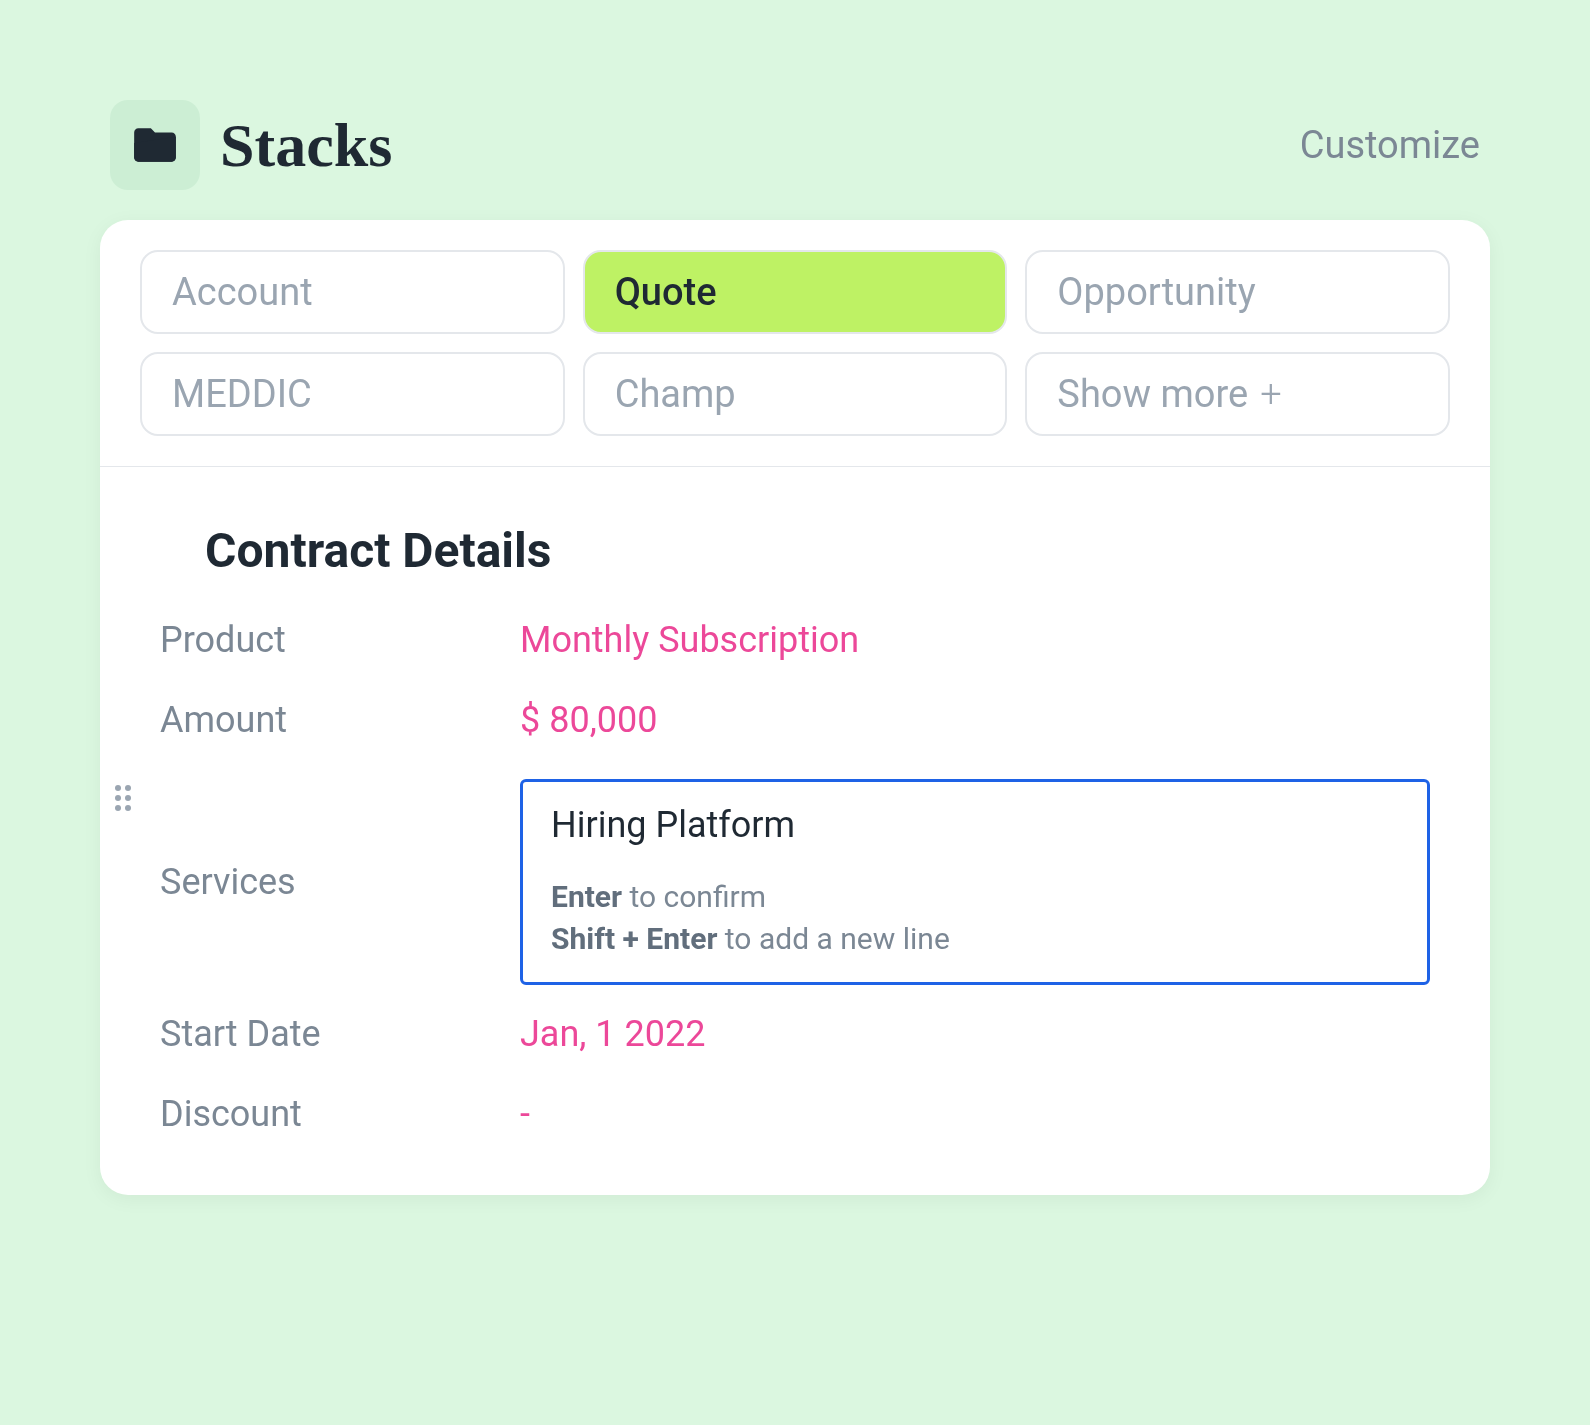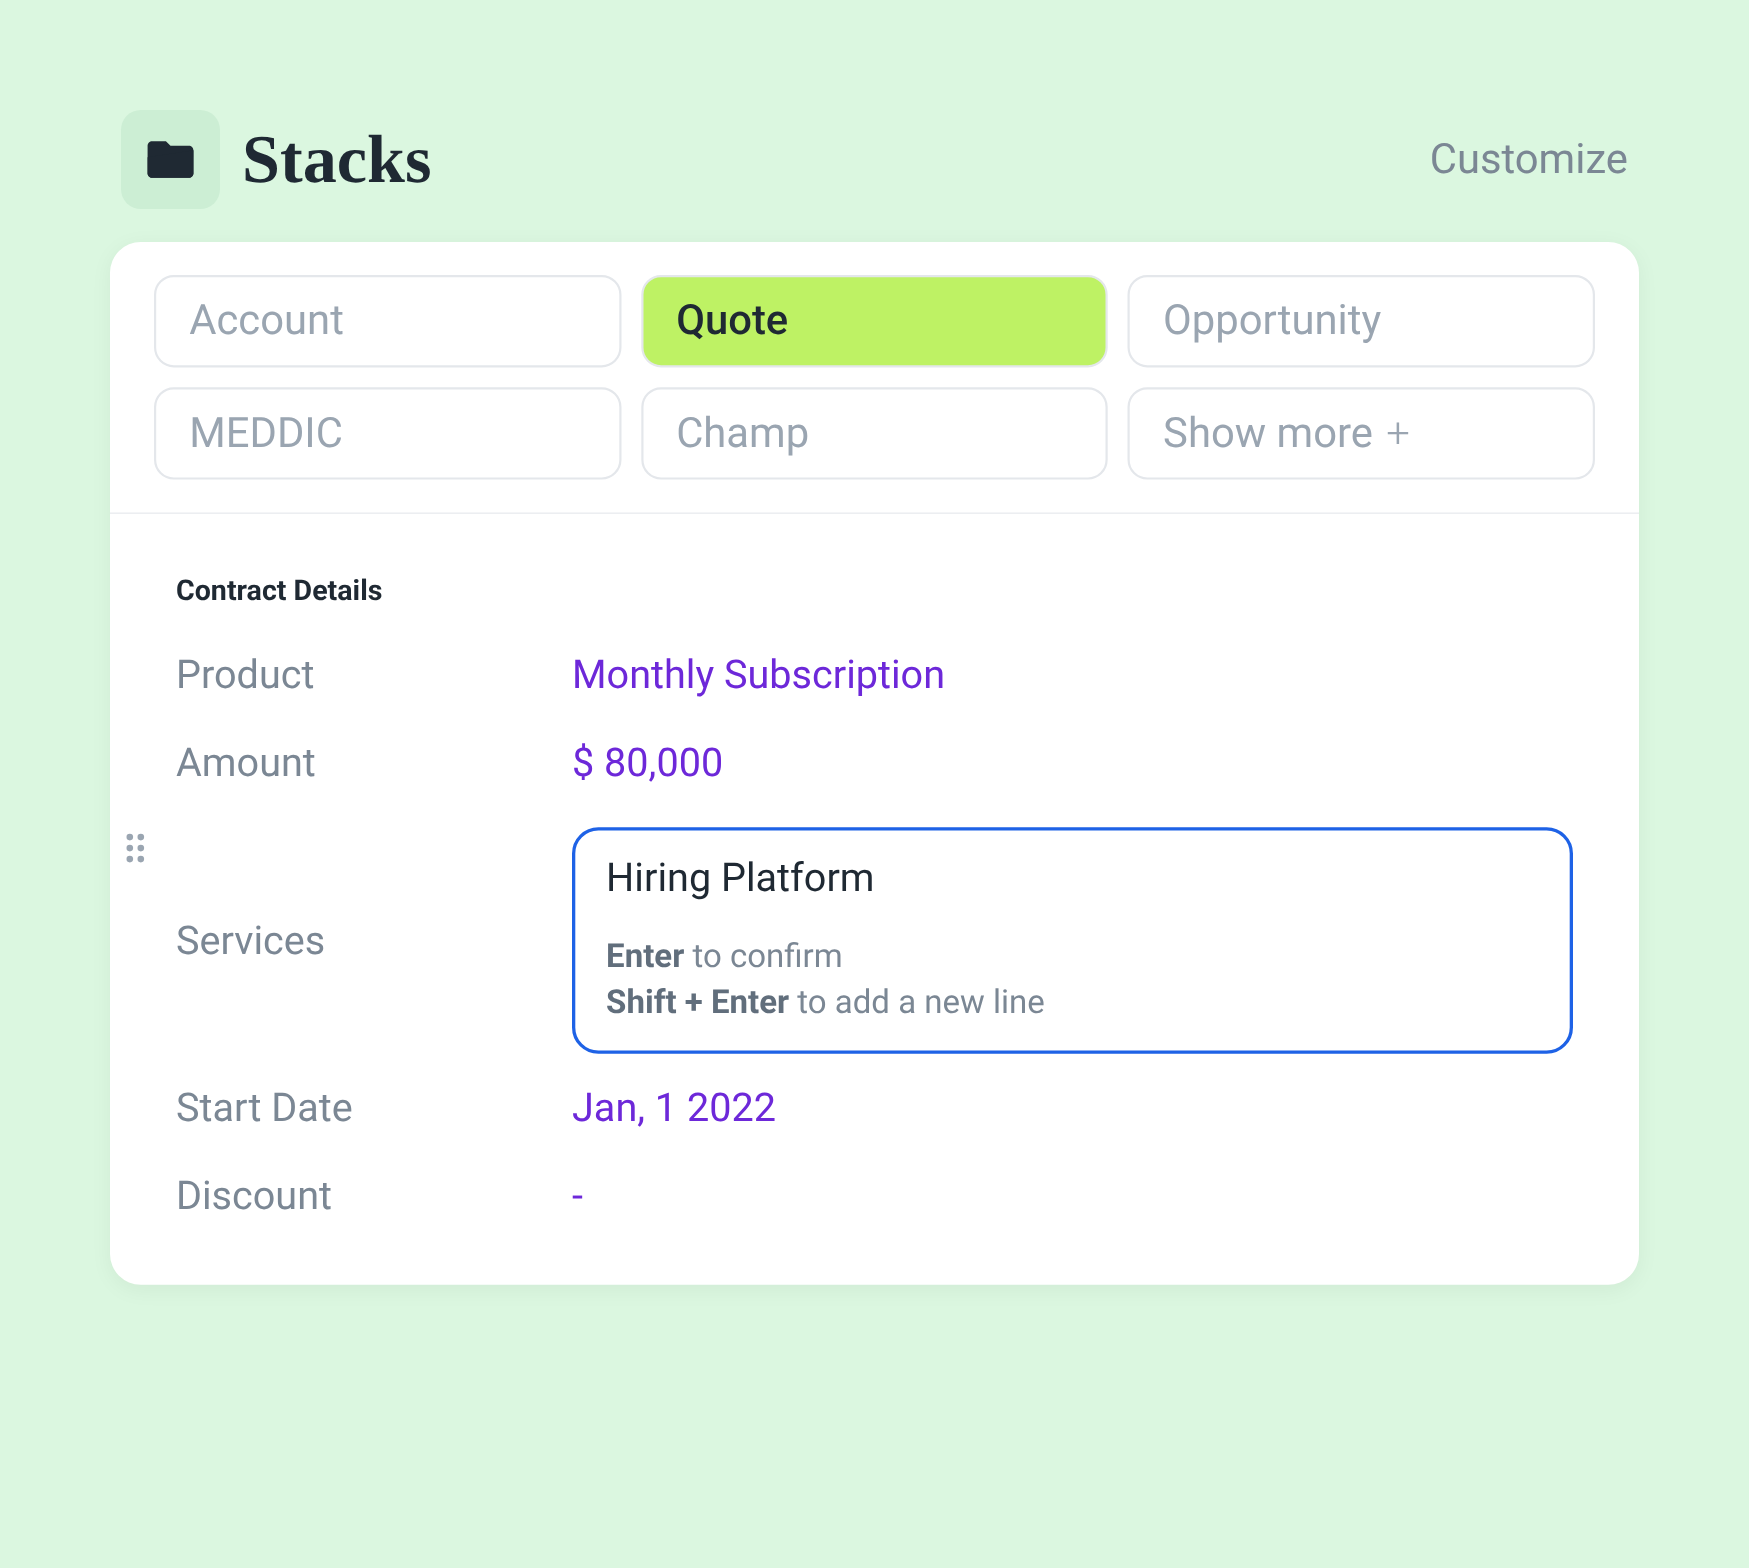--- a/index.html
+++ b/index.html
@@ -101,24 +101,25 @@
       font-size: 38px;
       color: #9aa5b1;
       font-weight: 300;
     }
     
     .content {
       padding: 55px 60px 60px 60px;
     }
     
     .section-title {
-      font-size: 26px;
+      font-size: 48px;
       font-weight: 700;
       color: #1f2933;
       margin-bottom: 40px;
+      margin-left: 45px;
     }
     
     .field-row {
       display: flex;
       align-items: center;
       margin-bottom: 38px;
       position: relative;
     }
     
     .field-row.editing {
@@ -144,28 +145,28 @@
     
     .field-label {
       width: 360px;
       font-size: 36px;
       color: #7b8794;
       flex-shrink: 0;
     }
     
     .field-value {
       font-size: 36px;
-      color: #6d28d9;
+      color: #ec4899;
       flex: 1;
     }
     
     .edit-box {
       flex: 1;
       border: 3px solid #1e62e6;
-      border-radius: 24px;
+      border-radius: 6px;
       padding: 22px 28px;
     }
     
     .edit-value {
       font-size: 36px;
       color: #1f2933;
       margin-bottom: 30px;
     }
     
     .hint-line {

